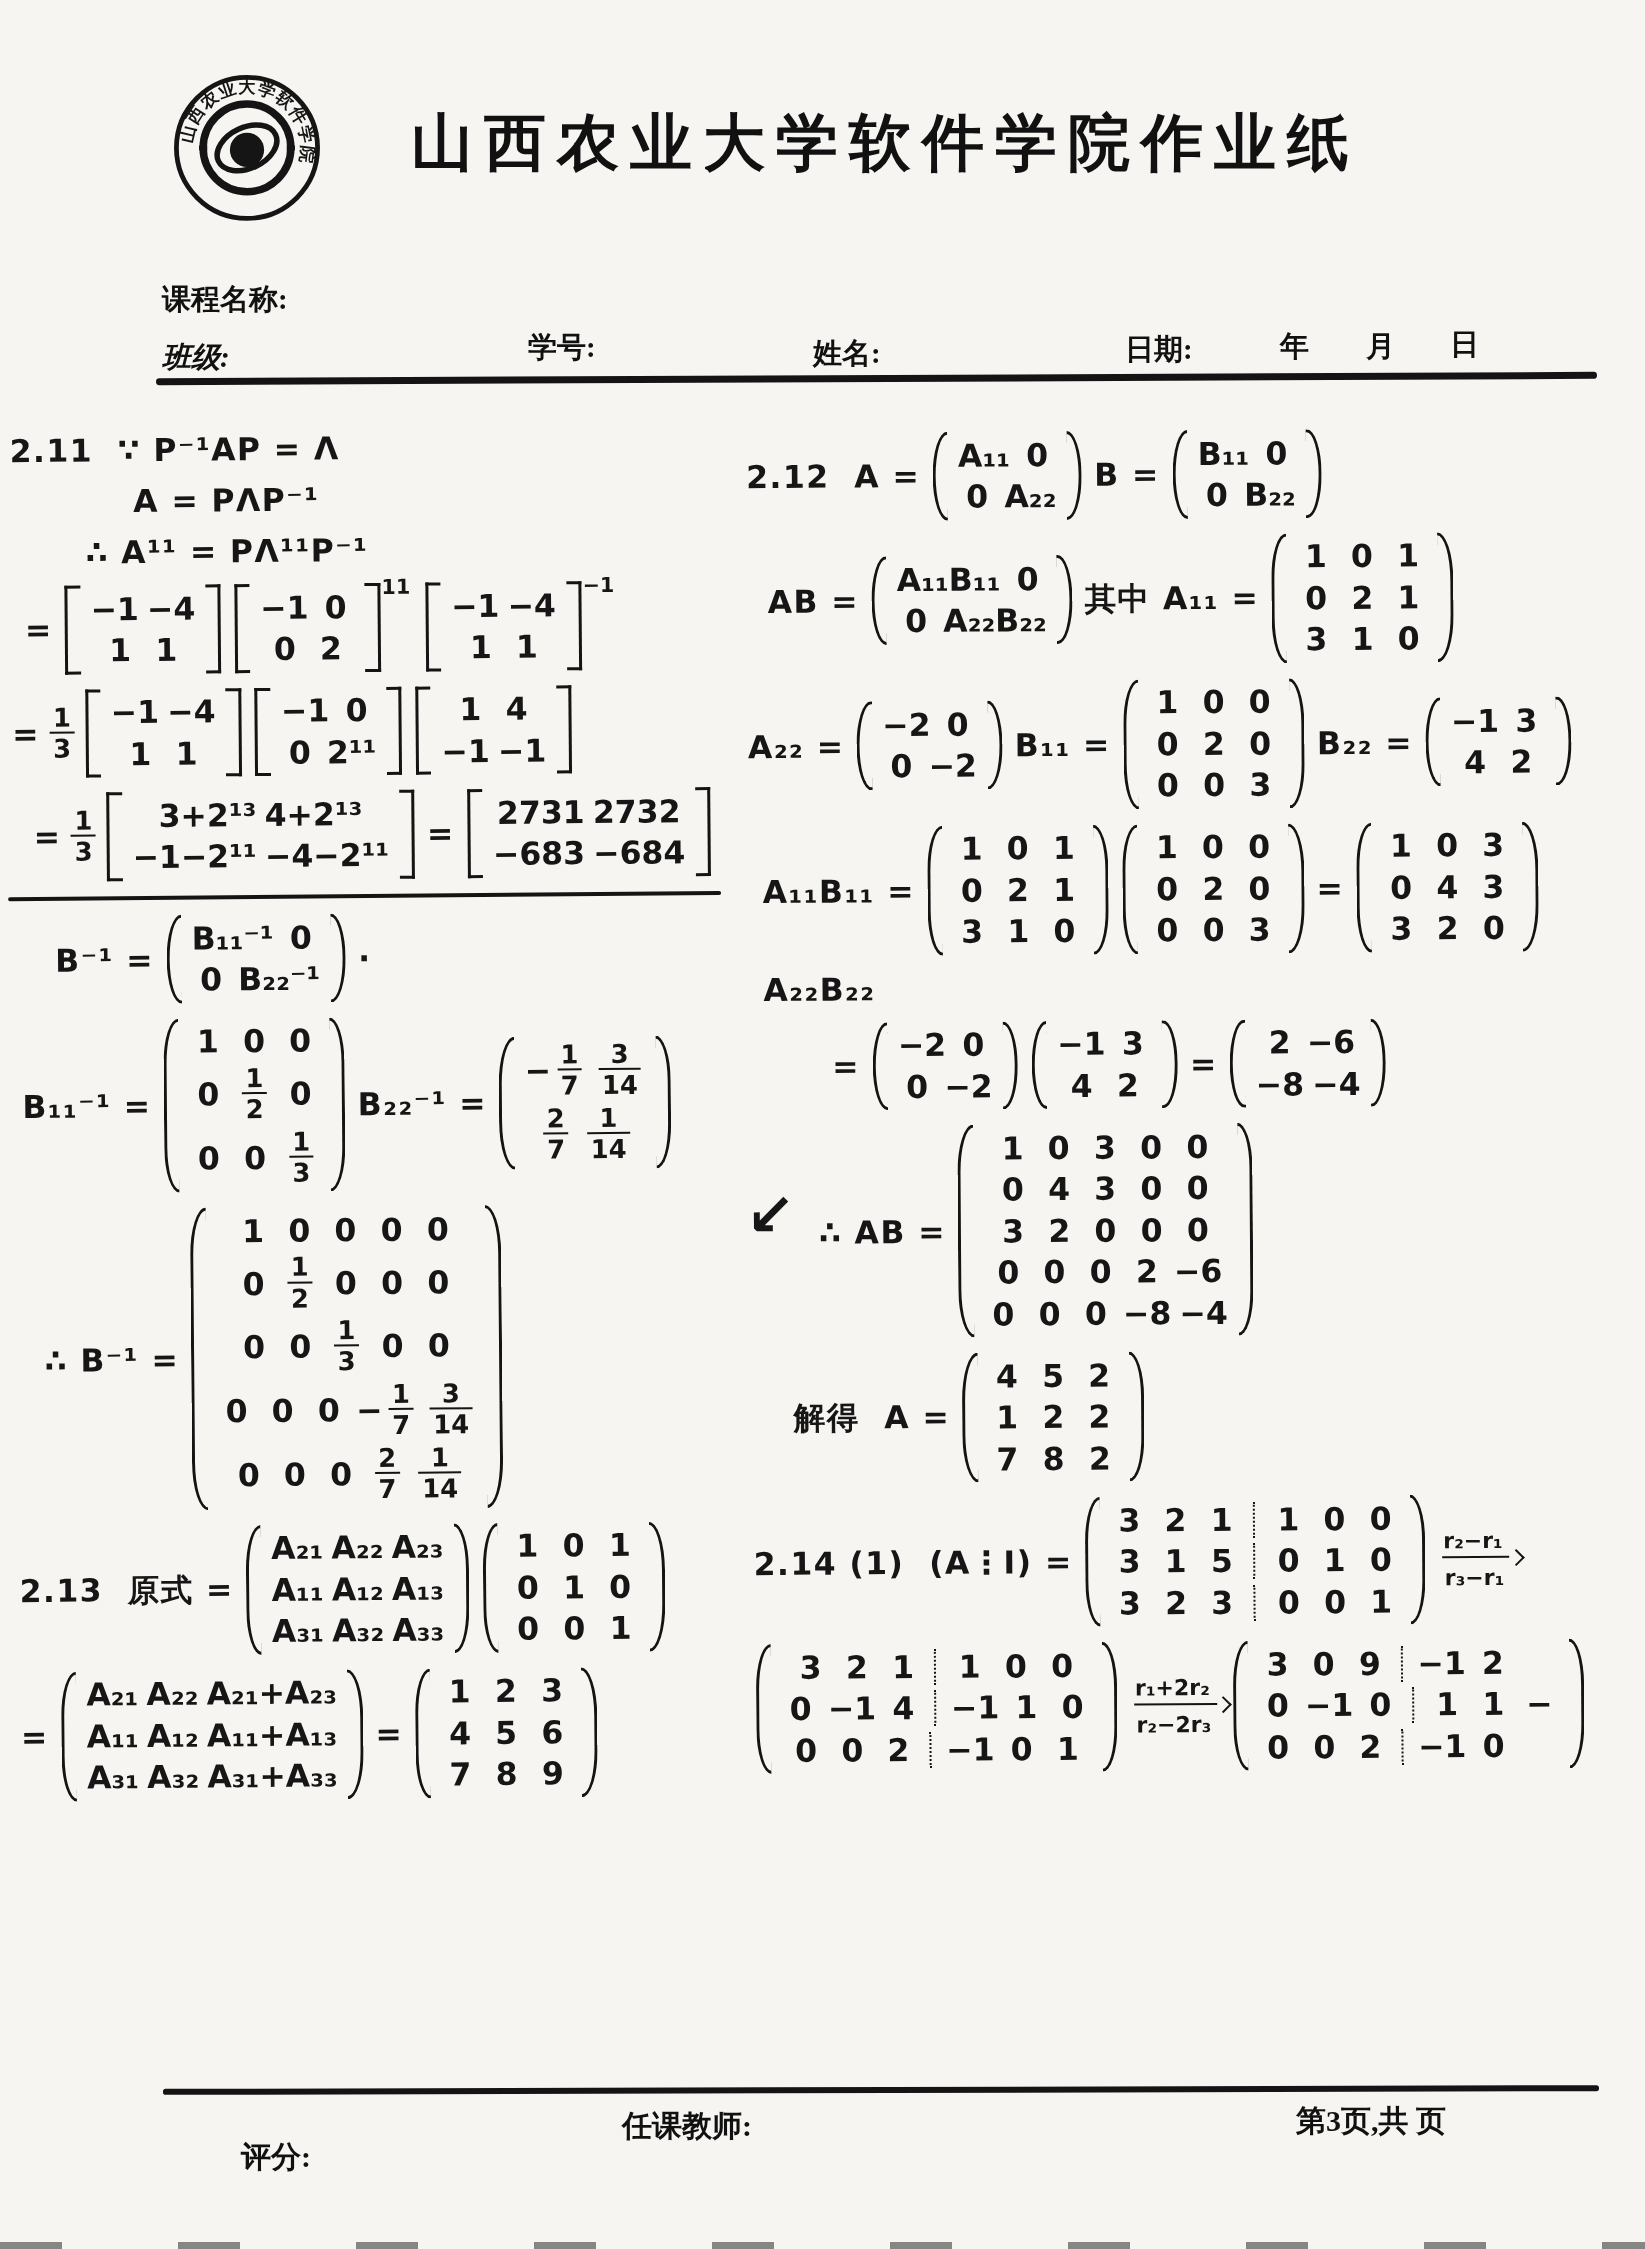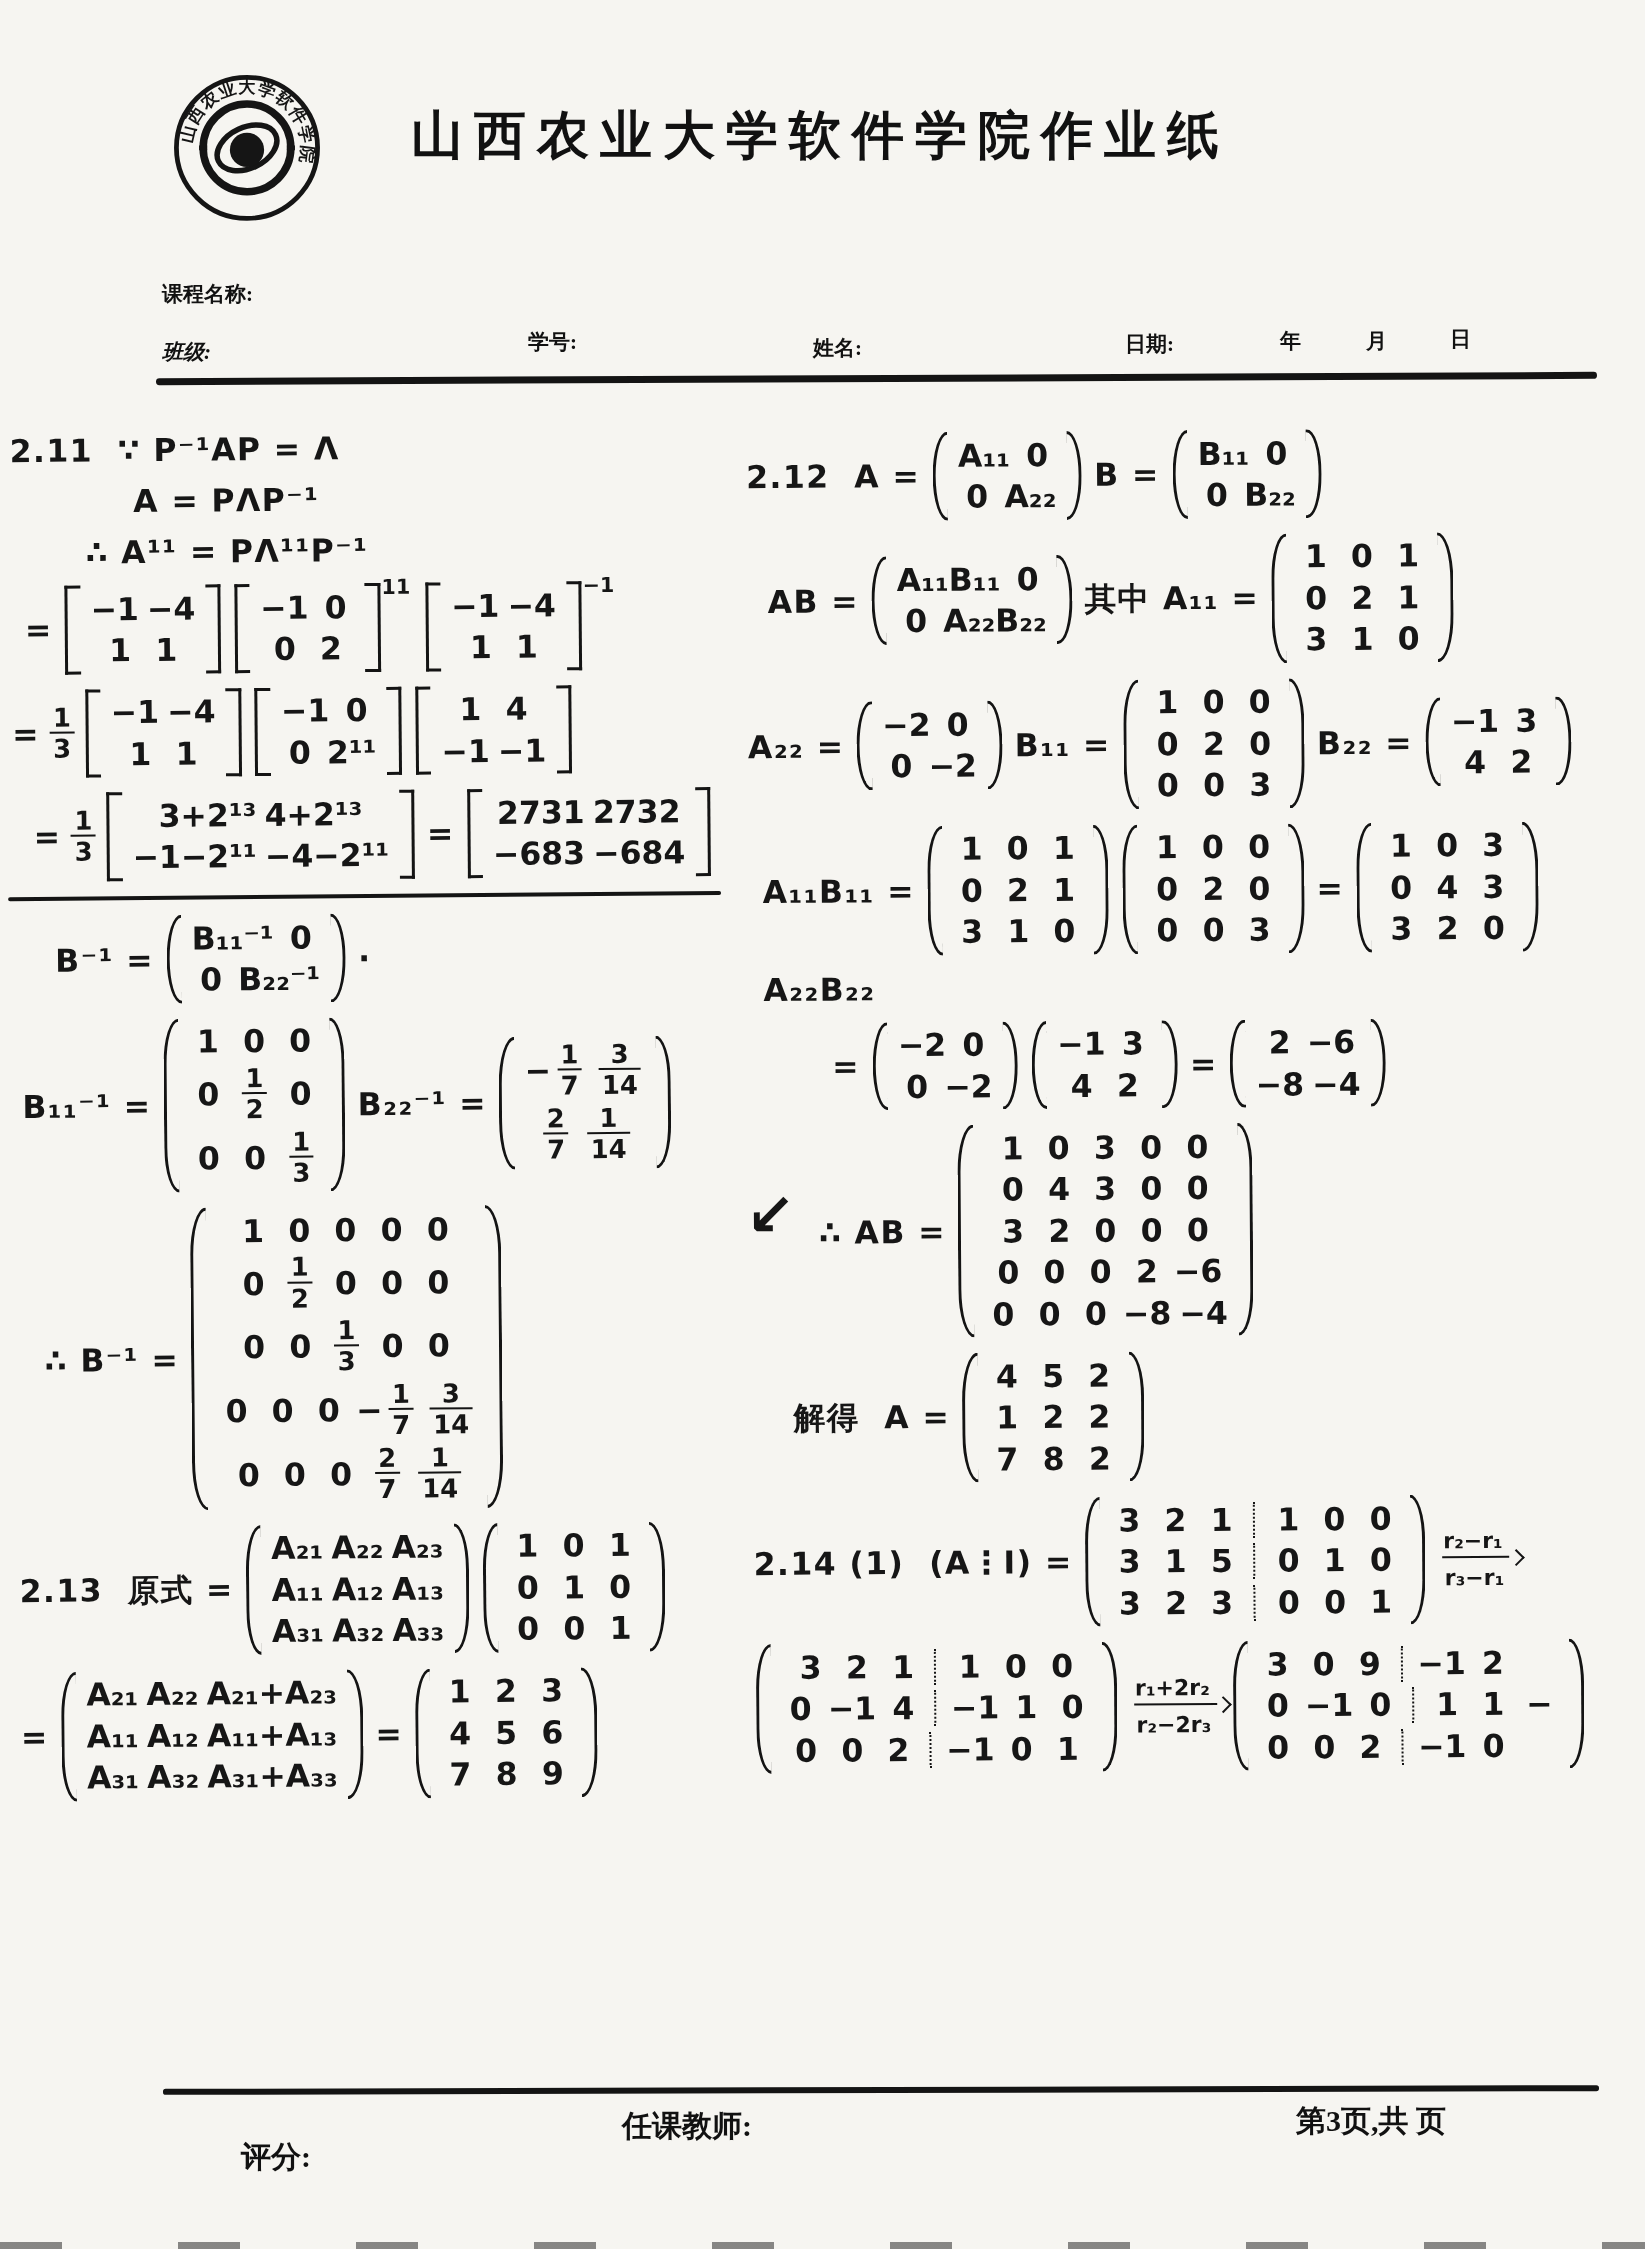--- a/index.html
+++ b/index.html
@@ -6,24 +6,24 @@
   body{
     width:1646px;height:2250px;position:relative;overflow:hidden;
     background:#f6f5f1;color:#161616;
     font-family:"DejaVu Sans",sans-serif;
   }
   
   .logo{position:absolute;left:173px;top:69px;width:148px;height:155px;}
   .title{
     position:absolute;left:411px;top:101px;width:1000px;
     font-family:"Liberation Serif",serif;font-weight:bold;
-    font-size:52px;letter-spacing:11px;white-space:nowrap;color:#111;
+    font-size:62px;letter-spacing:11px;white-space:nowrap;color:#111;
   }
   
-  .flabel{position:absolute;font-weight:bold;font-size:21px;color:#111;
+  .flabel{position:absolute;font-weight:bold;font-size:29px;color:#111;
     font-family:"Liberation Serif",serif;white-space:nowrap;}
   .f-course{left:162px;top:280px;}
   .f-class{left:162px;top:338px;font-style:italic;}
   .f-sid{left:528px;top:328px;}
   .f-name{left:813px;top:334px;}
   .f-date{left:1125px;top:330px;text-align:right;}
   .f-year{left:1280px;top:327px;}
   .f-month{left:1366px;top:327px;}
   .f-day{left:1450px;top:325px;}
   .form-rule{position:absolute;left:156px;top:375px;width:1441px;height:6.9px;

